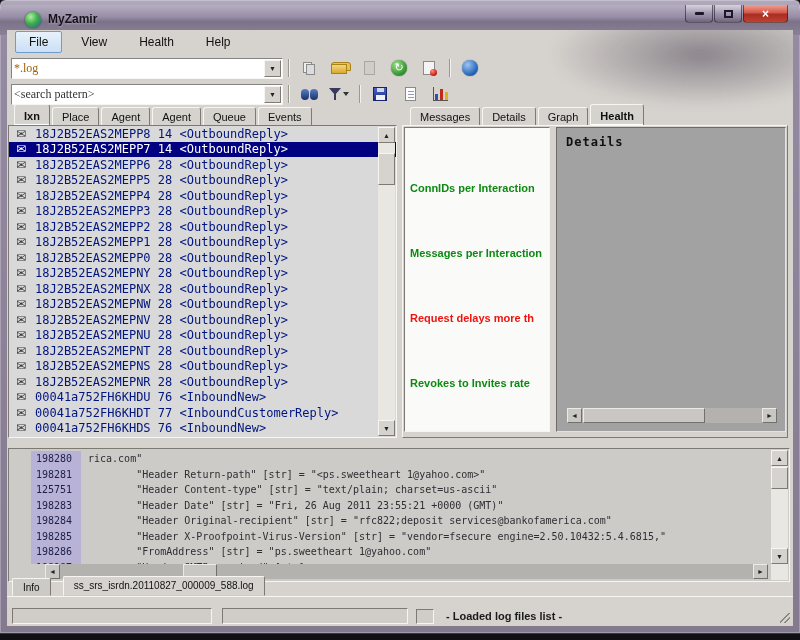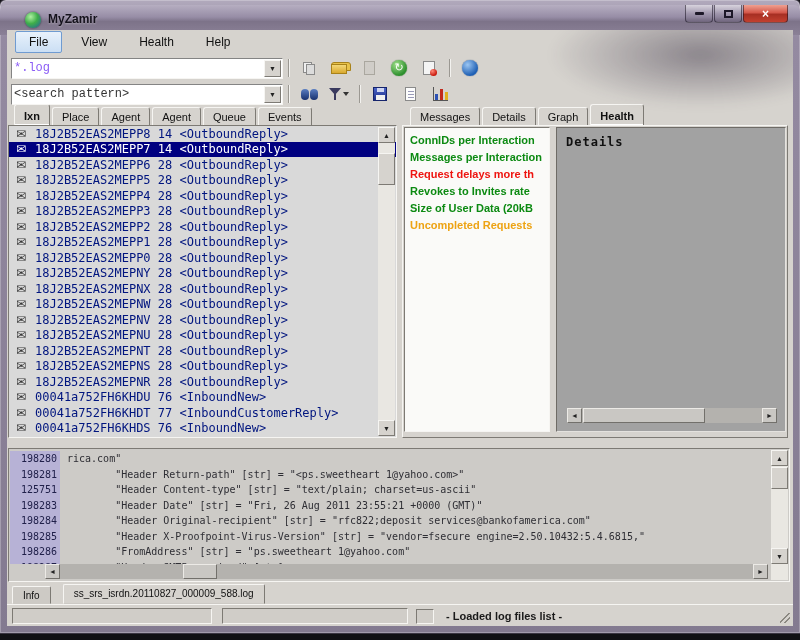--- a/index.html
+++ b/index.html
@@ -44,21 +44,21 @@
   .menu-item { font-size:12px; color:#111; padding:3px 13px; margin-right:6px; border-radius:2px; }
   .menu-item.active { border:1px solid #6f9bd1; background:linear-gradient(180deg,#e8f1fb,#cbdff4); }
 
   
   .toolbar { position:absolute; left:2px; right:2px; display:flex; align-items:center; }
   .tb1 { top:25px; height:26px; }
   .tb2 { top:52px; height:24px; }
   .combo { position:relative; width:272px; height:21px; background:#fff;
            border:1px solid; border-color:#848484 #f6f5f2 #f6f5f2 #848484; margin-left:2px; }
   .combo input { position:absolute; left:2px; top:1px; right:20px; bottom:1px; border:none; outline:none;
-                 font-size:12px; font-family:Liberation Mono, monospace; color:#8b5cf6; background:transparent; }
+                 font-size:12px; font-family:Liberation Serif, serif; color:#a16207; background:transparent; }
   .combo input::placeholder { color:#333; opacity:1; }
   .combo-btn { position:absolute; right:1px; top:1px; bottom:1px; width:17px; background:#d6d3ce;
                display:flex; align-items:center; justify-content:center; font-size:7px; color:#222;
                border:1px solid; border-color:#f6f5f2 #7d7a74 #7d7a74 #f6f5f2; }
   .tsep { width:1px; height:18px; background:#9b9892; box-shadow:1px 0 0 #f3f2ef; margin:0 5px; }
   .tbtn { width:26px; height:22px; display:flex; align-items:center; justify-content:center; margin:0 2px; }
   
   .ic-pages { position:relative; width:12px; height:13px; }
   .ic-pages i { position:absolute; width:9px; height:11px; background:#efefef; border:1px solid #8a8a8a; }
   .ic-pages i:first-child { left:0; top:0; } .ic-pages i:last-child { left:3px; top:2px; background:#dcdcdc; }
@@ -126,49 +126,49 @@
   .sthumb { position:absolute; left:0; width:17px; background:#d6d3ce;
             border:1px solid; border-color:#f6f5f2 #7d7a74 #7d7a74 #f6f5f2; }
 
   
   .right-tabs { left:397px; top:74px; }
   .right-body { position:absolute; left:395px; top:95px; width:386px; height:313px;
                 background:#d6d3ce; border:1px solid; border-color:#f6f5f2 #7d7a74 #7d7a74 #f6f5f2; }
   .health-list { position:absolute; left:397px; top:97px; width:146px; height:305px; background:#fafaf8;
                  border:1px solid; border-color:#7d7a74 #f6f5f2 #f6f5f2 #7d7a74; overflow:hidden;
                  padding:4px 0 0 5px; z-index:2; }
-  .hline { font-size:11px; font-weight:bold; height:17px; line-height:17px; white-space:nowrap; overflow:hidden; }
+  .hline { font-size:11px; font-weight:bold; height:17px; line-height:17px; white-space:nowrap; overflow:hidden;margin-top:48px; }
   .hline.green { color:#0c8a12; } .hline.red { color:#ee1410; } .hline.orange { color:#eda313; }
   .details-box { position:absolute; left:549px; top:97px; width:230px; height:305px; background:#a2a2a2;
                  border:1px solid; border-color:#6e6b66 #e4e2de #e4e2de #6e6b66; z-index:2; }
   .details-title { position:absolute; left:9px; top:7px; font-family:"DejaVu Sans Mono",monospace;
                    font-size:12px; font-weight:bold; color:#101010; letter-spacing:1px; }
   .hscroll { position:absolute; height:15px; background:#b4b2ae; }
   .hscroll .hbtn { position:absolute; top:0; width:15px; height:15px; background:#c9c7c3; text-align:center;
                    font-size:7px; line-height:14px; color:#222;
                    border:1px solid; border-color:#eceae6 #72706b #72706b #eceae6; }
   .hscroll .hthumb { position:absolute; top:0; height:15px; background:#c9c7c3;
                      border:1px solid; border-color:#eceae6 #72706b #72706b #eceae6; }
   .det-scroll { left:10px; width:210px; bottom:8px; }
 
   
   .log-panel { position:absolute; left:1px; top:418px; width:782px; height:134px; background:#cdcbc7;
                border:1px solid; border-color:#7d7a74 #f6f5f2 #f6f5f2 #7d7a74; overflow:hidden; }
   .log-lines { position:absolute; left:1px; top:2px; right:19px; height:114px; overflow:hidden; }
   .logline { display:flex; height:15.5px; align-items:center;
              font-family:"DejaVu Sans Mono","Liberation Mono",monospace; font-size:10px; color:#2e2e34; }
-  .logline .lno { width:50px; background:#b7b2d6; color:#20204a;
-                  padding-left:11px; height:15.5px; line-height:15.5px; }
+  .logline .lno { width:50px; margin-left:21px; background:#b7b2d6; color:#20204a;
+                  padding-left:5px; height:15.5px; line-height:15.5px; }
   .logline .ltxt { white-space:pre; padding-left:7px; overflow:hidden; }
   .log-vscroll { position:absolute; right:1px; top:1px; bottom:1px; width:17px; background:#e9e7e2; }
   .log-hstrip { position:absolute; left:1px; right:19px; bottom:1px; height:16px; background:#cdcbc7; }
   .log-hscroll { position:absolute; left:35px; right:2px; top:0; height:15px; background:#b4b2ae; }
 
   
-  .bottom-tabs { position:absolute; left:0; top:553px; right:0; height:22px; display:flex;
+  .bottom-tabs { position:absolute; left:0; top:553px; right:0; height:14px; display:flex;
                  align-items:flex-end; padding-left:5px; border-bottom:1px solid #f6f5f2; }
   .btab { font-size:10px; color:#111; padding:3px 10px; margin-right:12px; height:18px;
           background:#cdcac5; border:1px solid; border-color:#f6f5f2 #7d7a74 #cdcac5 #f6f5f2;
           border-radius:2px 2px 0 0; white-space:nowrap; }
   .btab.active { background:#d6d3ce; height:20px; }
   .statusbar { position:absolute; left:0; top:576px; right:0; height:20px; display:flex; align-items:center; }
   .spanel { height:16px; background:#d0cdc8; margin-left:5px;
             border:1px solid; border-color:#7d7a74 #f6f5f2 #f6f5f2 #7d7a74; }
   .sp1 { width:200px; } .sp2 { width:186px; margin-left:10px; }
   .sicon { width:18px; height:15px; margin-left:8px; background:#d0cdc8;

